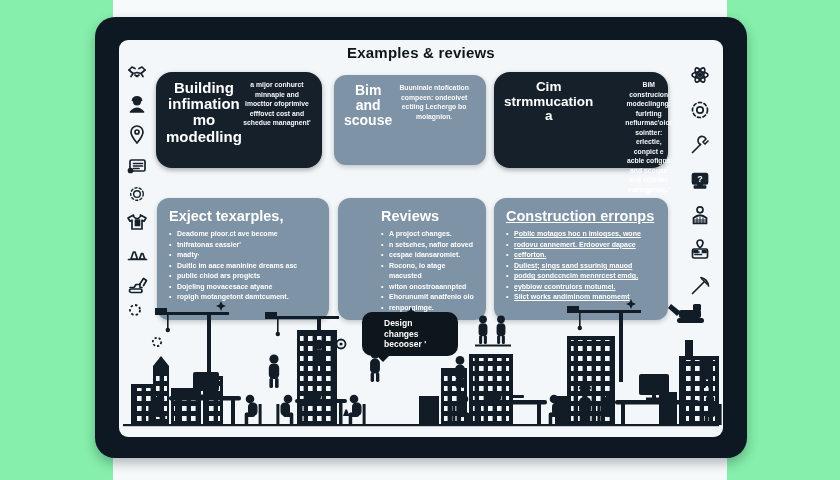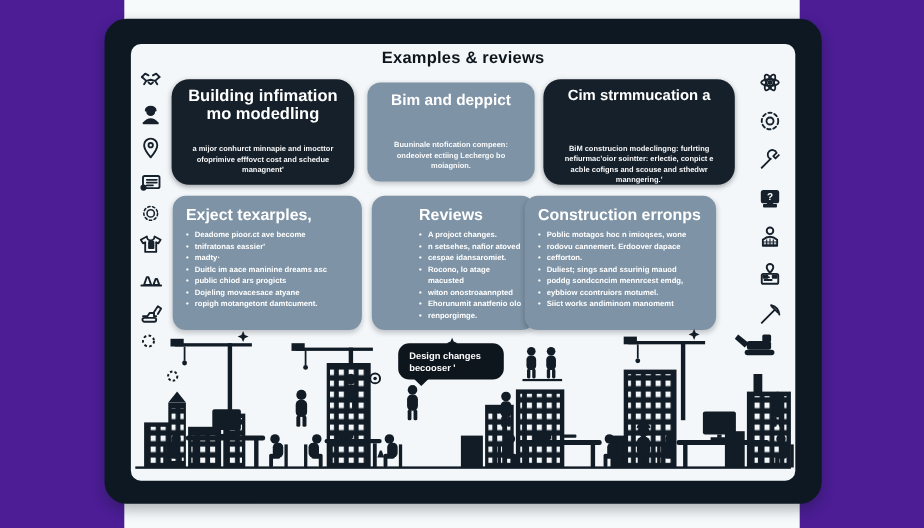--- a/index.html
+++ b/index.html
@@ -1,40 +1,40 @@
 <!DOCTYPE html>
 <html><head>
 <meta charset="utf-8">
 <style>
   html,body{margin:0;padding:0;}
   body{width:840px;height:480px;overflow:hidden;font-family:"Liberation Sans",sans-serif;}
-  .stage{position:relative;width:840px;height:480px;background:#4c1d95;}
+  .stage{position:relative;width:840px;height:480px;background:#86efac;}
   .band{position:absolute;left:113px;top:0;width:614px;height:480px;background:#f7fafb;}
   .tablet{position:absolute;left:95px;top:17px;width:652px;height:441px;background:#0e1822;border-radius:20px;box-shadow:0 5px 12px rgba(10,20,30,.3);}
   .screen{position:absolute;left:119px;top:40px;width:604px;height:397px;background:#f4f7f9;border-radius:9px;overflow:hidden;}
   .poster-title{position:absolute;top:4px;left:0;width:100%;text-align:center;font-size:15px;font-weight:bold;color:#0d151d;letter-spacing:.2px;}
   .card{position:absolute;color:#ffffff;box-sizing:border-box;}
   .card.dark{background:#15202b;border-radius:16px;box-shadow:0 2px 5px rgba(10,20,30,.35);}
   .card.slate{background:#7e93a5;border-radius:12px;box-shadow:0 2px 5px rgba(10,20,30,.22);}
-  .card.info{display:flex;flex-direction:column;justify-content:space-between;padding:8px 10px;text-align:center;}
+  .card.info{display:flex;flex-direction:row;justify-content:flex-start;padding:8px 10px;text-align:center;}
   .info .ttl{font-size:15px;font-weight:bold;line-height:1.08;margin:0 0 4px;}
   .info.small-ttl .ttl{font-size:13.5px;}
   .info .sub{font-size:6.8px;font-weight:bold;line-height:1.4;margin:0;opacity:.96;}
-  .card.list{padding:10px 10px 8px 12px;}
+  .card.list{padding:10px 10px 8px 12px;margin-top:20px;}
   .list .ttl{font-size:14.5px;font-weight:bold;margin:0 0 5px;text-align:left;}
   .list ul{margin:0;padding:0;list-style:none;font-size:7px;font-weight:bold;line-height:1.5;text-align:left;}
   .list li{padding-left:8px;position:relative;}
   .list li::before{content:"\2022";position:absolute;left:0;top:0;}
   .rail{position:absolute;display:flex;flex-direction:column;align-items:center;}
   .rail.left{left:0;top:20px;width:36px;gap:5px;}
   .rail.right{left:560px;top:22px;width:42px;gap:9px;}
   .ic{width:26px;height:26px;display:flex;align-items:center;justify-content:center;}
   .ic svg{width:24px;height:24px;stroke:#16212c;stroke-width:1.7;fill:none;stroke-linecap:round;stroke-linejoin:round;}
   .scene{position:absolute;left:0;top:256px;width:604px;height:141px;}
-  .bubble{position:absolute;background:#0d151d;color:#ffffff;border-radius:10px;padding:6px 10px;font-weight:bold;z-index:5;box-sizing:border-box;}
+  .bubble{position:absolute;background:#0d151d;color:#ffffff;border-radius:10px;padding:6px 22px;font-weight:bold;z-index:5;box-sizing:border-box;}
   .bubble::after{content:"";position:absolute;border:7px solid transparent;border-top-color:#0d151d;bottom:-13px;}
   .bubble.b0{left:243px;top:272px;width:96px;font-size:8.5px;line-height:1.25;}
   .bubble.b0::after{left:14px;}
   .bubble.b1{left:326px;top:290px;width:58px;font-size:7.5px;text-align:center;border-radius:8px;line-height:1.3;z-index:6;}
   .bubble.b1::after{left:18px;border-width:6px;bottom:-11px;}
   .bubble.b2{left:387px;top:286px;width:116px;font-size:8.5px;line-height:1.3;text-align:center;}
   .bubble.b2::after{left:48px;}
 </style>
 </head>
 <body>
@@ -45,21 +45,21 @@
 
   <div class="screen">
 
     <div class="poster-title">Examples &amp; reviews</div>
 
     <div class="card dark info" style="left:37px;top:32px;width:166px;height:96px;">
       <div class="ttl">Building infimation mo modedling</div>
       <div class="sub">a mijor conhurct minnapie and imocttor ofoprimive efffovct cost and schedue managnent'</div>
     </div>
     <div class="card slate info" style="left:215px;top:35px;width:152px;height:90px;">
-      <div class="ttl" style="font-size:14px;">Bim and deppict</div>
+      <div class="ttl" style="font-size:14px;">Bim and scouse</div>
       <div class="sub">Buuninale ntofication compeen: ondeoivet ectiing Lechergo bo moiagnion.</div>
     </div>
     <div class="card dark info small-ttl" style="left:375px;top:32px;width:174px;height:96px;gap:32px;">
       <div class="ttl">Cim strmmucation a</div>
       <div class="sub">BiM construcion modeclingng: furlrting nefiurmac'oior sointter: erlectie, conpict e acble cofigns and scouse and sthedwr manngering.'</div>
     </div>
 
     <div class="card slate list" style="left:38px;top:138px;width:172px;height:122px;">
       <div class="ttl">Exject texarples,</div>
       <ul>
@@ -77,21 +77,21 @@
       <ul>
         <li>A projoct changes.</li>
         <li>n setsehes, nafior atoved</li>
         <li>cespae idansaromiet.</li>
         <li>Rocono, lo atage macusted</li>
         <li>witon onostroaannpted</li>
         <li>Ehorunumit anatfenio olo</li>
         <li>renporgimge.</li>
       </ul>
     </div>
-    <div class="card slate list" style="left:358px;top:138px;width:174px;height:122px;">
+    <div class="card slate list" style="left:375px;top:138px;width:174px;height:122px;text-decoration:underline;">
       <div class="ttl">Construction erronps</div>
       <ul>
         <li>Poblic motagos hoc n imioqses, wone</li>
         <li>rodovu cannemert. Erdoover dapace</li>
         <li>cefforton.</li>
         <li>Duliest; sings sand ssurinig mauod</li>
         <li>poddg sondccncim mennrcest emdg,</li>
         <li>eybbiow ccontruiors motumel.</li>
         <li>Siict works andiminom manomemt</li>
       </ul>

